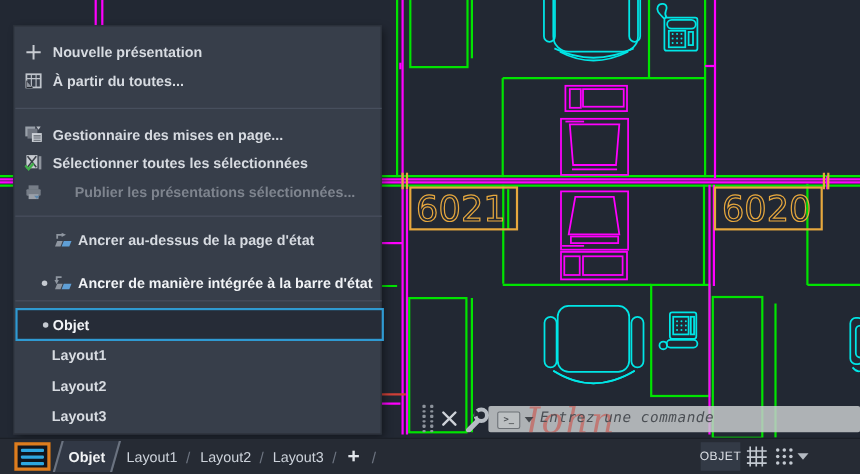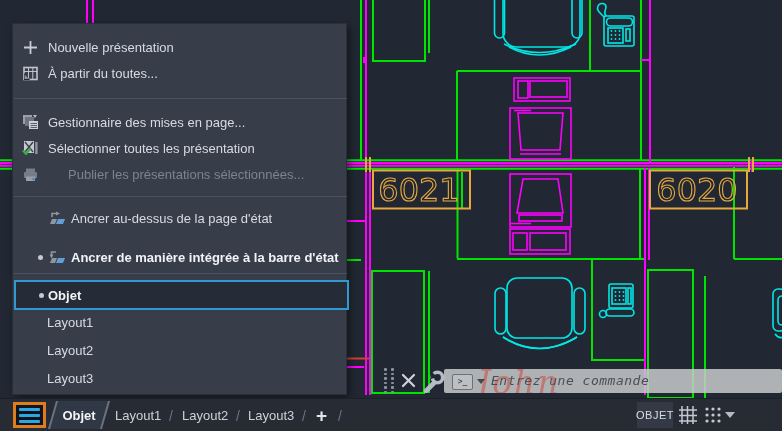--- a/index.html
+++ b/index.html
@@ -43,21 +43,21 @@
   }
 
   
   .menu{
     position:absolute;left:12px;top:23px;width:335px;height:372px;
     background:#373e4a;border:1px solid #2a2f38;box-sizing:border-box;
     box-shadow:3px 3px 8px rgba(0,0,0,0.45);color:#d7dbe1;font-size:13px;
   }
   .mrow{position:absolute;left:0;width:100%;height:27px;display:flex;align-items:center;}
   .mrow .ic{position:absolute;left:8px;width:18px;height:18px;display:flex;align-items:center;justify-content:center;}
-  .mrow .lbl{position:absolute;left:35px;white-space:nowrap;}
+  .mrow .lbl{position:absolute;left:35px;white-space:nowrap;font-weight:bold;}
   .mrow.indent .ic{left:35px;}
   .mrow.indent .lbl{left:58px;}
   .mrow.bold .lbl{font-weight:bold;color:#f1f3f6;}
   .mrow.disabled .lbl{color:#7e848e;margin-left:20px;}
   .msep{position:absolute;left:1px;width:333px;height:1px;background:#4a5160;}
   .bullet{position:absolute;left:25px;width:5px;height:5px;border-radius:50%;background:#c5cad1;}
   .mrow.selected{
     left:1px;width:331px;height:26px;
     background:#262c37;border:2px solid #2f9ad2;box-sizing:content-box;
   }
@@ -319,21 +319,21 @@
 
     <div class="mrow" style="top:111px">
       <span class="ic">
         <svg width="17" height="17" viewBox="0 0 17 17">
           <rect x="2" y="1" width="10" height="12" fill="#c6cad0"></rect>
           <path d="M3,2 L11,12 M11,2 L3,12" stroke="#3a3f48" stroke-width="1.4"></path>
           <rect x="13.2" y="2" width="2.4" height="12" fill="#8e949d"></rect>
           <path d="M1,10.5 L4,13.8 L8.5,8.5" stroke="#3fae49" stroke-width="2.2" fill="none"></path>
         </svg>
       </span>
-      <span class="lbl">Sélectionner toutes les présentation</span>
+      <span class="lbl">Sélectionner toutes les sélectionnées</span>
     </div>
 
     <div class="mrow disabled" style="top:137px">
       <span class="ic">
         <svg width="17" height="16" viewBox="0 0 17 16">
           <rect x="4" y="1.5" width="9" height="4" fill="#767d87"></rect>
           <rect x="2" y="5" width="13" height="6" rx="1" fill="#767d87"></rect>
           <rect x="4" y="9.5" width="9" height="4.5" fill="#9aa0a9"></rect>
           <path d="M9,11 h5 l-2.4,3 z" fill="#5e87ad"></path>
         </svg>

